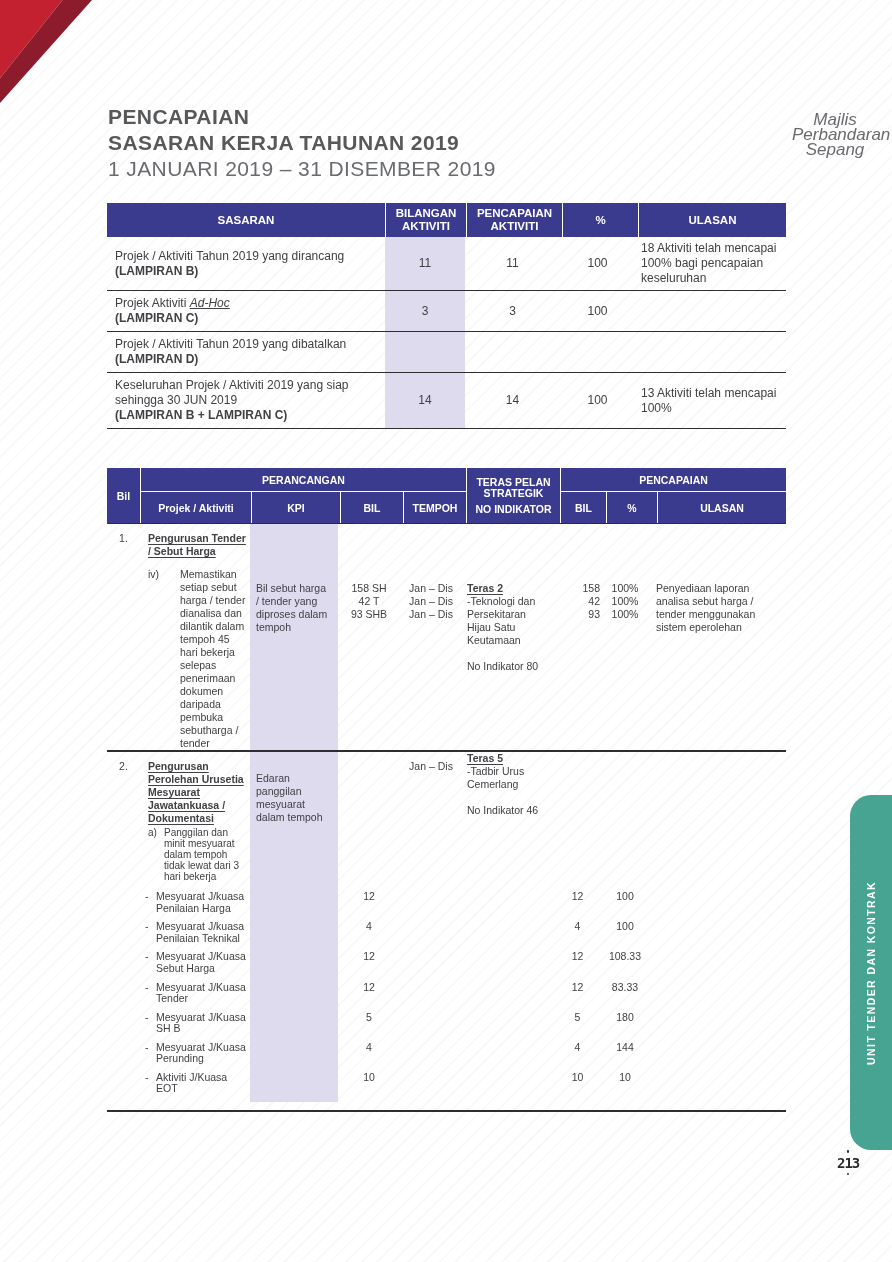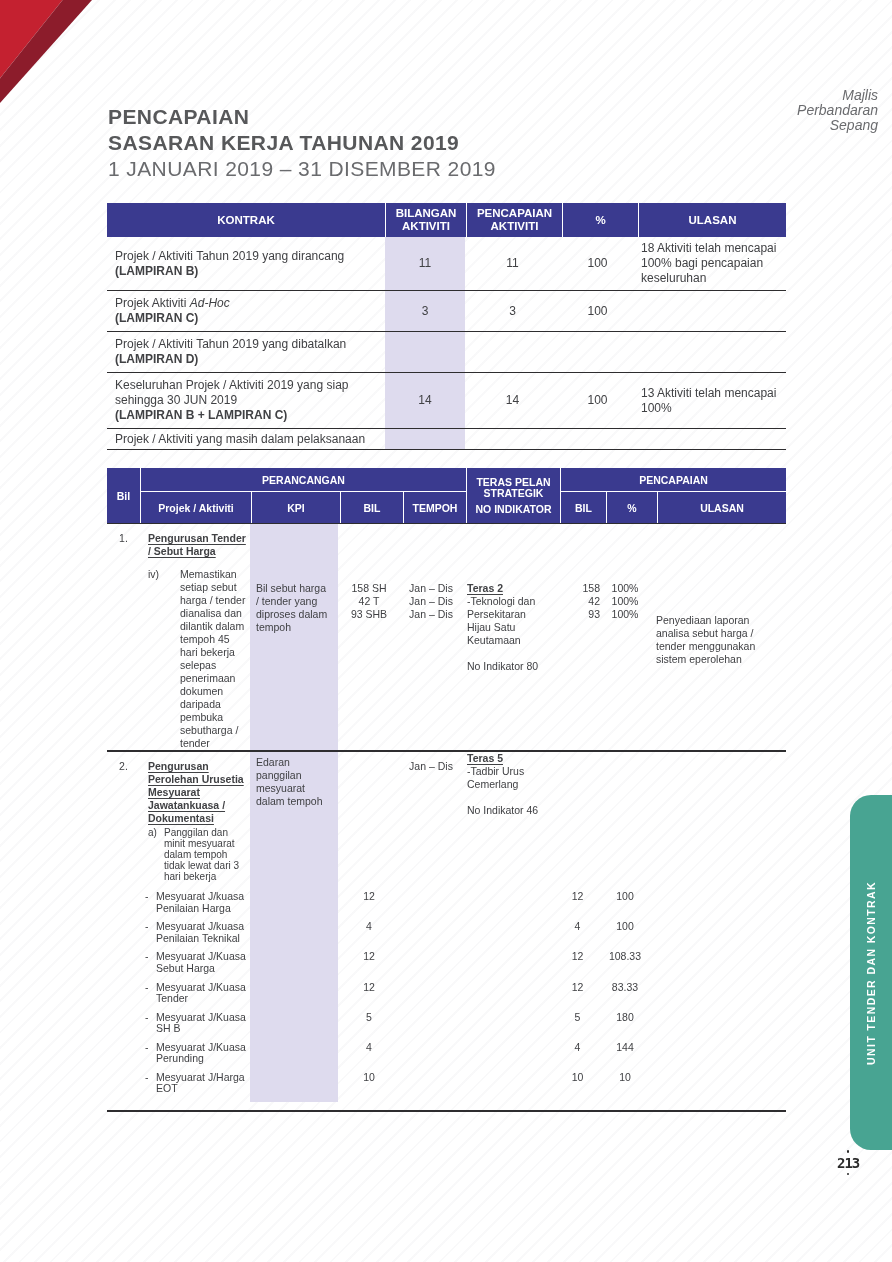--- a/index.html
+++ b/index.html
@@ -16,22 +16,22 @@
   }
   
   .corner-red-bright { position:absolute; left:0; top:0; width:92px; height:103px;
     background:#c42130; clip-path:polygon(0 0,68% 0,0 76%); }
   .corner-red-dark { position:absolute; left:0; top:0; width:92px; height:103px;
     background:#8c1c2b; clip-path:polygon(68% 0,100% 0,0 100%,0 76%); }
   
   .doc-title { position:absolute; left:108px; top:104px; }
   .doc-title .t1,.doc-title .t2 { font-size:21px; font-weight:700; color:#57585a; line-height:26px; letter-spacing:0.4px; }
   .doc-title .t3 { font-size:21px; font-weight:400; color:#6a6b6e; line-height:26px; letter-spacing:0.4px; }
-  .org-name { position:absolute; right:14px; top:88px; width:86px; text-align:right;
-    font-style:italic; font-size:14px; line-height:15px; color:#6a6b6e; white-space:pre-line; }
+  .org-name { position:absolute; right:14px; top:112px; width:86px; text-align:center;
+    font-style:italic; font-size:17px; line-height:15px; color:#6a6b6e; white-space:pre-line; }
   
   .tbl { position:absolute; left:107px; width:679px; }
   .navy { background:#3a3a8f; color:#ffffff; }
   .lav { background:#dedbee; }
   
   .t1-head { display:grid; grid-template-columns:278px 80px 95px 75px 1fr; gap:1px; background:#ffffff; }
   .t1-head > div { height:34px; display:flex; align-items:center; justify-content:center;
     font-size:11.5px; font-weight:700; text-align:center; white-space:pre-line; line-height:13px; }
   .t1-row { display:grid; grid-template-columns:278px 80px 95px 75px 1fr; align-items:center;
     border-bottom:1px solid #2e2d2f; font-size:12px; line-height:15px; }
@@ -62,29 +62,29 @@
     min-height:225px; border-top:1.5px solid #2e2d2f; border-bottom:2px solid #2e2d2f; }
   .t2-row2 { display:grid; grid-template-columns:33px 110px 88px 62px 62px 93px 45px 50px 1fr;
     grid-auto-rows:auto; align-items:start; min-height:360px; border-bottom:2px solid #2e2d2f; padding-bottom:8px; }
   .c-no { grid-column:1; text-align:center; padding-top:8px; }
   .c-projek { grid-column:2; padding-top:8px; }
   .t2-title { font-weight:700; text-decoration:underline; text-underline-offset:2px; padding-left:8px; }
   .t2-item { display:flex; padding-left:8px; margin-top:10px;gap:8px; }
   .t2-item .mk { flex:0 0 24px; }
   .t2-item .tx { flex:1; }
   .c-kpi { grid-column:3; grid-row:1 / span 9; align-self:stretch; padding:58px 8px 8px 6px; }
-  .c-kpi.r2 { padding-top:4px; }
+  .c-kpi.r2 { padding-top:20px; }
   .c-stack { text-align:center; padding-top:58px; }
   .c-bil { grid-column:4; } .c-tempoh { grid-column:5; }
   .c-pbil { grid-column:7;text-align:right; } .c-ppct { grid-column:8; }
   .c-teras { grid-column:6; padding:58px 4px 0 5px; }
   .c-teras.r2 { grid-row:1 / span 9; padding-top:0; }
   .teras-title { font-weight:700; text-decoration:underline; text-underline-offset:2px; }
   .indikator { margin-top:13px; }
-  .c-ulasan { grid-column:9; padding:90px 6px 0 6px; }
+  .c-ulasan { grid-column:9; padding:58px 6px 0 6px; }
   .r2-top { padding-top:8px; }
   .item-a { grid-column:2; grid-row:2; display:flex; padding-left:8px; font-size:10px; line-height:11px; margin:2px 0 9px; }
   .item-a .mk { flex:0 0 16px; }
   .mi-label { grid-column:2; display:flex; padding-left:4px; margin-bottom:7px; line-height:11.5px; }
   .mi-label .mk { flex:0 0 12px; padding-left:1px; }
   .mi-num { text-align:center; line-height:11.5px; }
   
   .side-tab { position:absolute; right:0; top:795px; width:42px; height:355px;
     background:#48a492; border-radius:21px 0 0 21px; display:flex; align-items:center; justify-content:center; }
   .side-tab span { writing-mode:vertical-rl; transform:rotate(180deg); color:#ffffff;
@@ -107,39 +107,39 @@
     <div class="t1">PENCAPAIAN</div>
     <div class="t2">SASARAN KERJA TAHUNAN 2019</div>
     <div class="t3">1 JANUARI 2019 – 31 DISEMBER 2019</div>
   </div>
   <div class="org-name">Majlis
 Perbandaran
 Sepang</div>
 
   <div class="tbl" style="top:203px;">
     <div class="t1-head">
-      <div class="navy">KONTRAK</div>
+      <div class="navy">SASARAN</div>
       <div class="navy">BILANGAN
 AKTIVITI</div>
       <div class="navy">PENCAPAIAN
 AKTIVITI</div>
       <div class="navy">%</div>
       <div class="navy">ULASAN</div>
     </div>
 
     <div class="t1-row" style="min-height:53px;">
       <div class="t1-perkara"><span>Projek / Aktiviti Tahun 2019 yang dirancang</span><div class="t1-lampiran">(LAMPIRAN B)</div></div>
       <div class="t1-val t1-bilangan lav">11</div>
       <div class="t1-val">11</div>
       <div class="t1-val">100</div>
       <div class="t1-ulasan">18  Aktiviti telah mencapai 100% bagi pencapaian keseluruhan</div>
     </div>
 
     <div class="t1-row" style="min-height:33px;">
-      <div class="t1-perkara"><span>Projek Aktiviti </span><span style="font-style:italic;">Ad-Hoc</span><div class="t1-lampiran">(LAMPIRAN C)</div></div>
+      <div class="t1-perkara"><span>Projek Aktiviti </span><span style="font-style:italic;text-decoration:underline;">Ad-Hoc</span><div class="t1-lampiran">(LAMPIRAN C)</div></div>
       <div class="t1-val t1-bilangan lav">3</div>
       <div class="t1-val">3</div>
       <div class="t1-val">100</div>
       <div class="t1-ulasan"></div>
     </div>
 
     <div class="t1-row" style="min-height:33px;">
       <div class="t1-perkara"><span>Projek / Aktiviti Tahun 2019 yang dibatalkan</span><div class="t1-lampiran">(LAMPIRAN D)</div></div>
       <div class="t1-val t1-bilangan lav"></div>
       <div class="t1-val"></div>
@@ -148,27 +148,20 @@
     </div>
 
     <div class="t1-row" style="min-height:51px;">
       <div class="t1-perkara"><span>Keseluruhan Projek / Aktiviti 2019 yang siap sehingga 30 JUN 2019</span><div class="t1-lampiran">(LAMPIRAN B + LAMPIRAN C)</div></div>
       <div class="t1-val t1-bilangan lav">14</div>
       <div class="t1-val">14</div>
       <div class="t1-val">100</div>
       <div class="t1-ulasan">13  Aktiviti telah mencapai 100%</div>
     </div>
 
-    <div class="t1-row" style="min-height:21px;">
-      <div class="t1-perkara" style="padding:2px 8px;"><span>Projek / Aktiviti yang masih dalam pelaksanaan</span></div>
-      <div class="t1-val t1-bilangan lav"></div>
-      <div class="t1-val"></div>
-      <div class="t1-val"></div>
-      <div class="t1-ulasan"></div>
-    </div>
   </div>
 
   <div class="tbl" style="top:468px;">
     <div class="t2-head">
       <div class="navy t2h-bil">Bil</div>
       <div class="navy t2h-teras">
         <span style="white-space:pre-line;">TERAS PELAN
 STRATEGIK</span>
         <span class="sub2">NO INDIKATOR</span>
       </div>
@@ -283,21 +276,21 @@
         <div class="mi-label" style="grid-row:8;">
             <span class="mk">-</span>
             <span>Mesyuarat J/Kuasa Perunding</span>
           </div>
         <div class="mi-num c-bil" style="grid-row:8;">4</div>
         <div class="mi-num c-pbil" style="grid-row:8;">4</div>
         <div class="mi-num c-ppct" style="grid-row:8;">144</div>
 
         <div class="mi-label" style="grid-row:9;">
             <span class="mk">-</span>
-            <span>Mesyuarat J/Harga EOT</span>
+            <span>Aktiviti J/Kuasa EOT</span>
           </div>
         <div class="mi-num c-bil" style="grid-row:9;">10</div>
         <div class="mi-num c-pbil" style="grid-row:9;">10</div>
         <div class="mi-num c-ppct" style="grid-row:9;">10</div>
       </div>
 
     </div>
   </div>
 
   <div class="side-tab">

